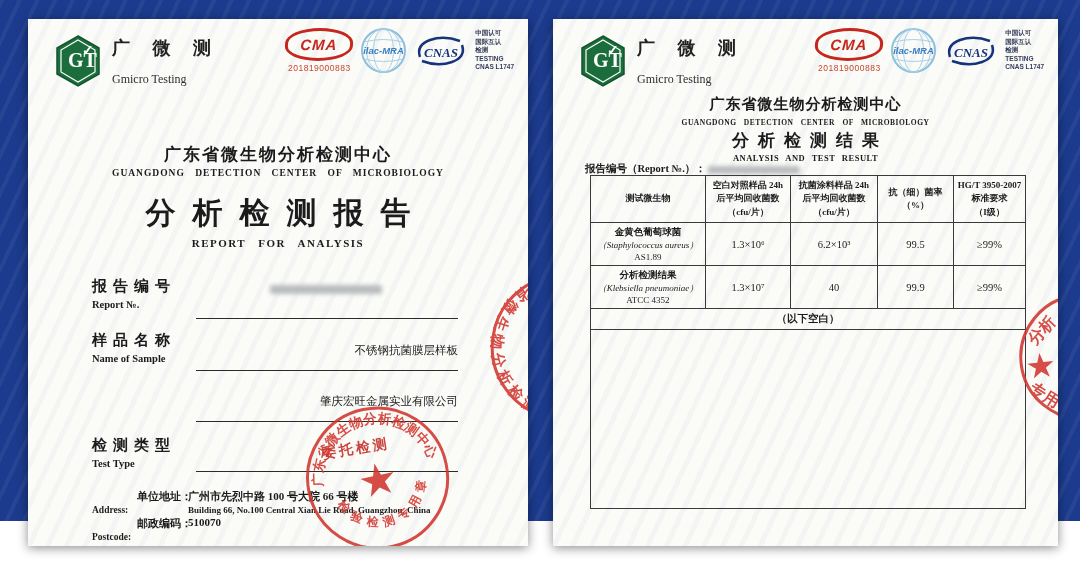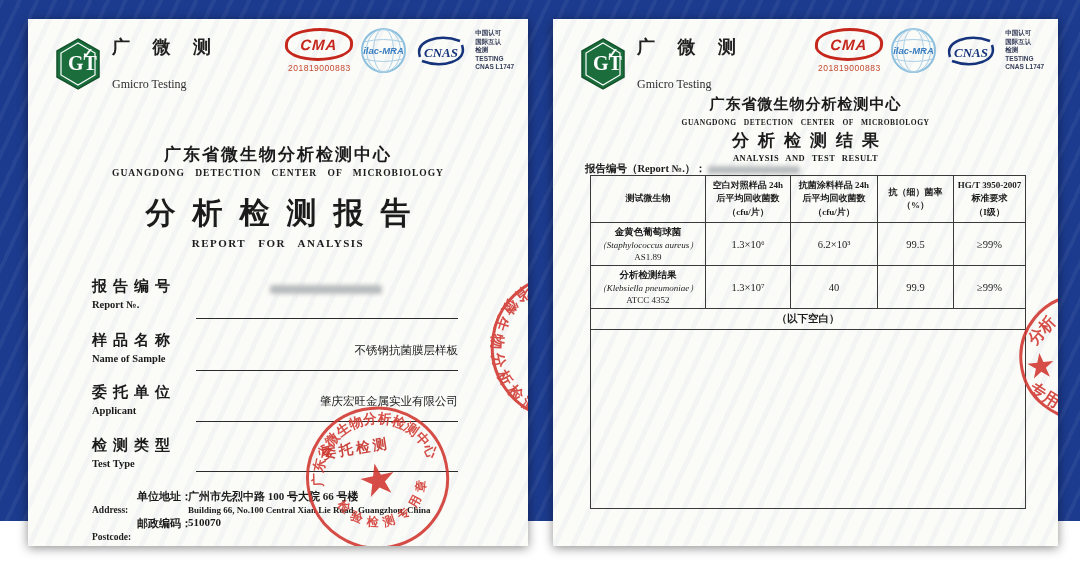--- a/index.html
+++ b/index.html
@@ -11,21 +11,21 @@
   .doc{position:absolute;top:19px;height:527px;background-color:#fbfbf8;
        background-image:repeating-linear-gradient(115deg,rgba(140,160,190,0.07) 0 5px,transparent 5px 17px);
        box-shadow:0 2px 10px rgba(0,0,0,0.45);overflow:hidden;color:#1b1b1b;}
   .doc-left{left:28px;width:500px;}
   .doc-right{left:553px;width:505px;}
 
   
   .brand{position:absolute;left:26px;top:16px;display:flex;gap:10px;align-items:center;}
   .hex-wrap{width:48px;height:52px;}
   .brand-cn{font-size:18px;font-weight:bold;letter-spacing:9px;color:#222;font-family:"Liberation Serif",serif;}
-  .brand-en{font-size:12px;color:#2e2e2e;margin-top:18px;}
+  .brand-en{font-size:12px;color:#2e2e2e;margin-top:12px;}
   .certs{position:absolute;right:14px;top:8px;display:flex;align-items:center;gap:7px;}
   .cma-block{text-align:center;}
   .cma-oval{width:62px;height:27px;border:3px solid #c5271d;border-radius:50%/45%;
             display:flex;align-items:center;justify-content:center;
             color:#c5271d;font-weight:bold;font-size:15px;font-style:italic;letter-spacing:1px;
             font-family:"Liberation Sans",sans-serif;transform:skewX(-4deg);}
   .cma-number{color:#c5482f;font-size:8.5px;letter-spacing:0.5px;margin-top:2px;font-family:"Liberation Sans",sans-serif;}
   .ilac-wrap{width:47px;height:47px;}
   .cnas-wrap{width:54px;height:40px;}
   .accred{font-size:6.5px;line-height:1.3;color:#343c58;font-weight:bold;
@@ -147,24 +147,20 @@
     <span class="redact" style="position:absolute;left:242px;top:266px;width:112px;height:9px;"></span>
     <div class="field-line" style="top:299px"></div>
 
     <div class="field-label" style="top:312px">
       <div class="cn">样品名称</div>
       <div class="en">Name of Sample</div>
     </div>
     <div class="field-value" style="top:324px">不锈钢抗菌膜层样板</div>
     <div class="field-line" style="top:351px"></div>
 
-    <div class="field-label" style="top:364px">
-      <div class="cn">委托单位</div>
-      <div class="en">Applicant</div>
-    </div>
     <div class="field-value" style="top:375px">肇庆宏旺金属实业有限公司</div>
     <div class="field-line" style="top:402px"></div>
 
     <div class="field-label" style="top:417px">
       <div class="cn">检测类型</div>
       <div class="en">Test Type</div>
     </div>
     <div class="overlay-red" style="left:294px;top:421px;">委托检测</div>
     <div class="field-line" style="top:452px"></div>
 

